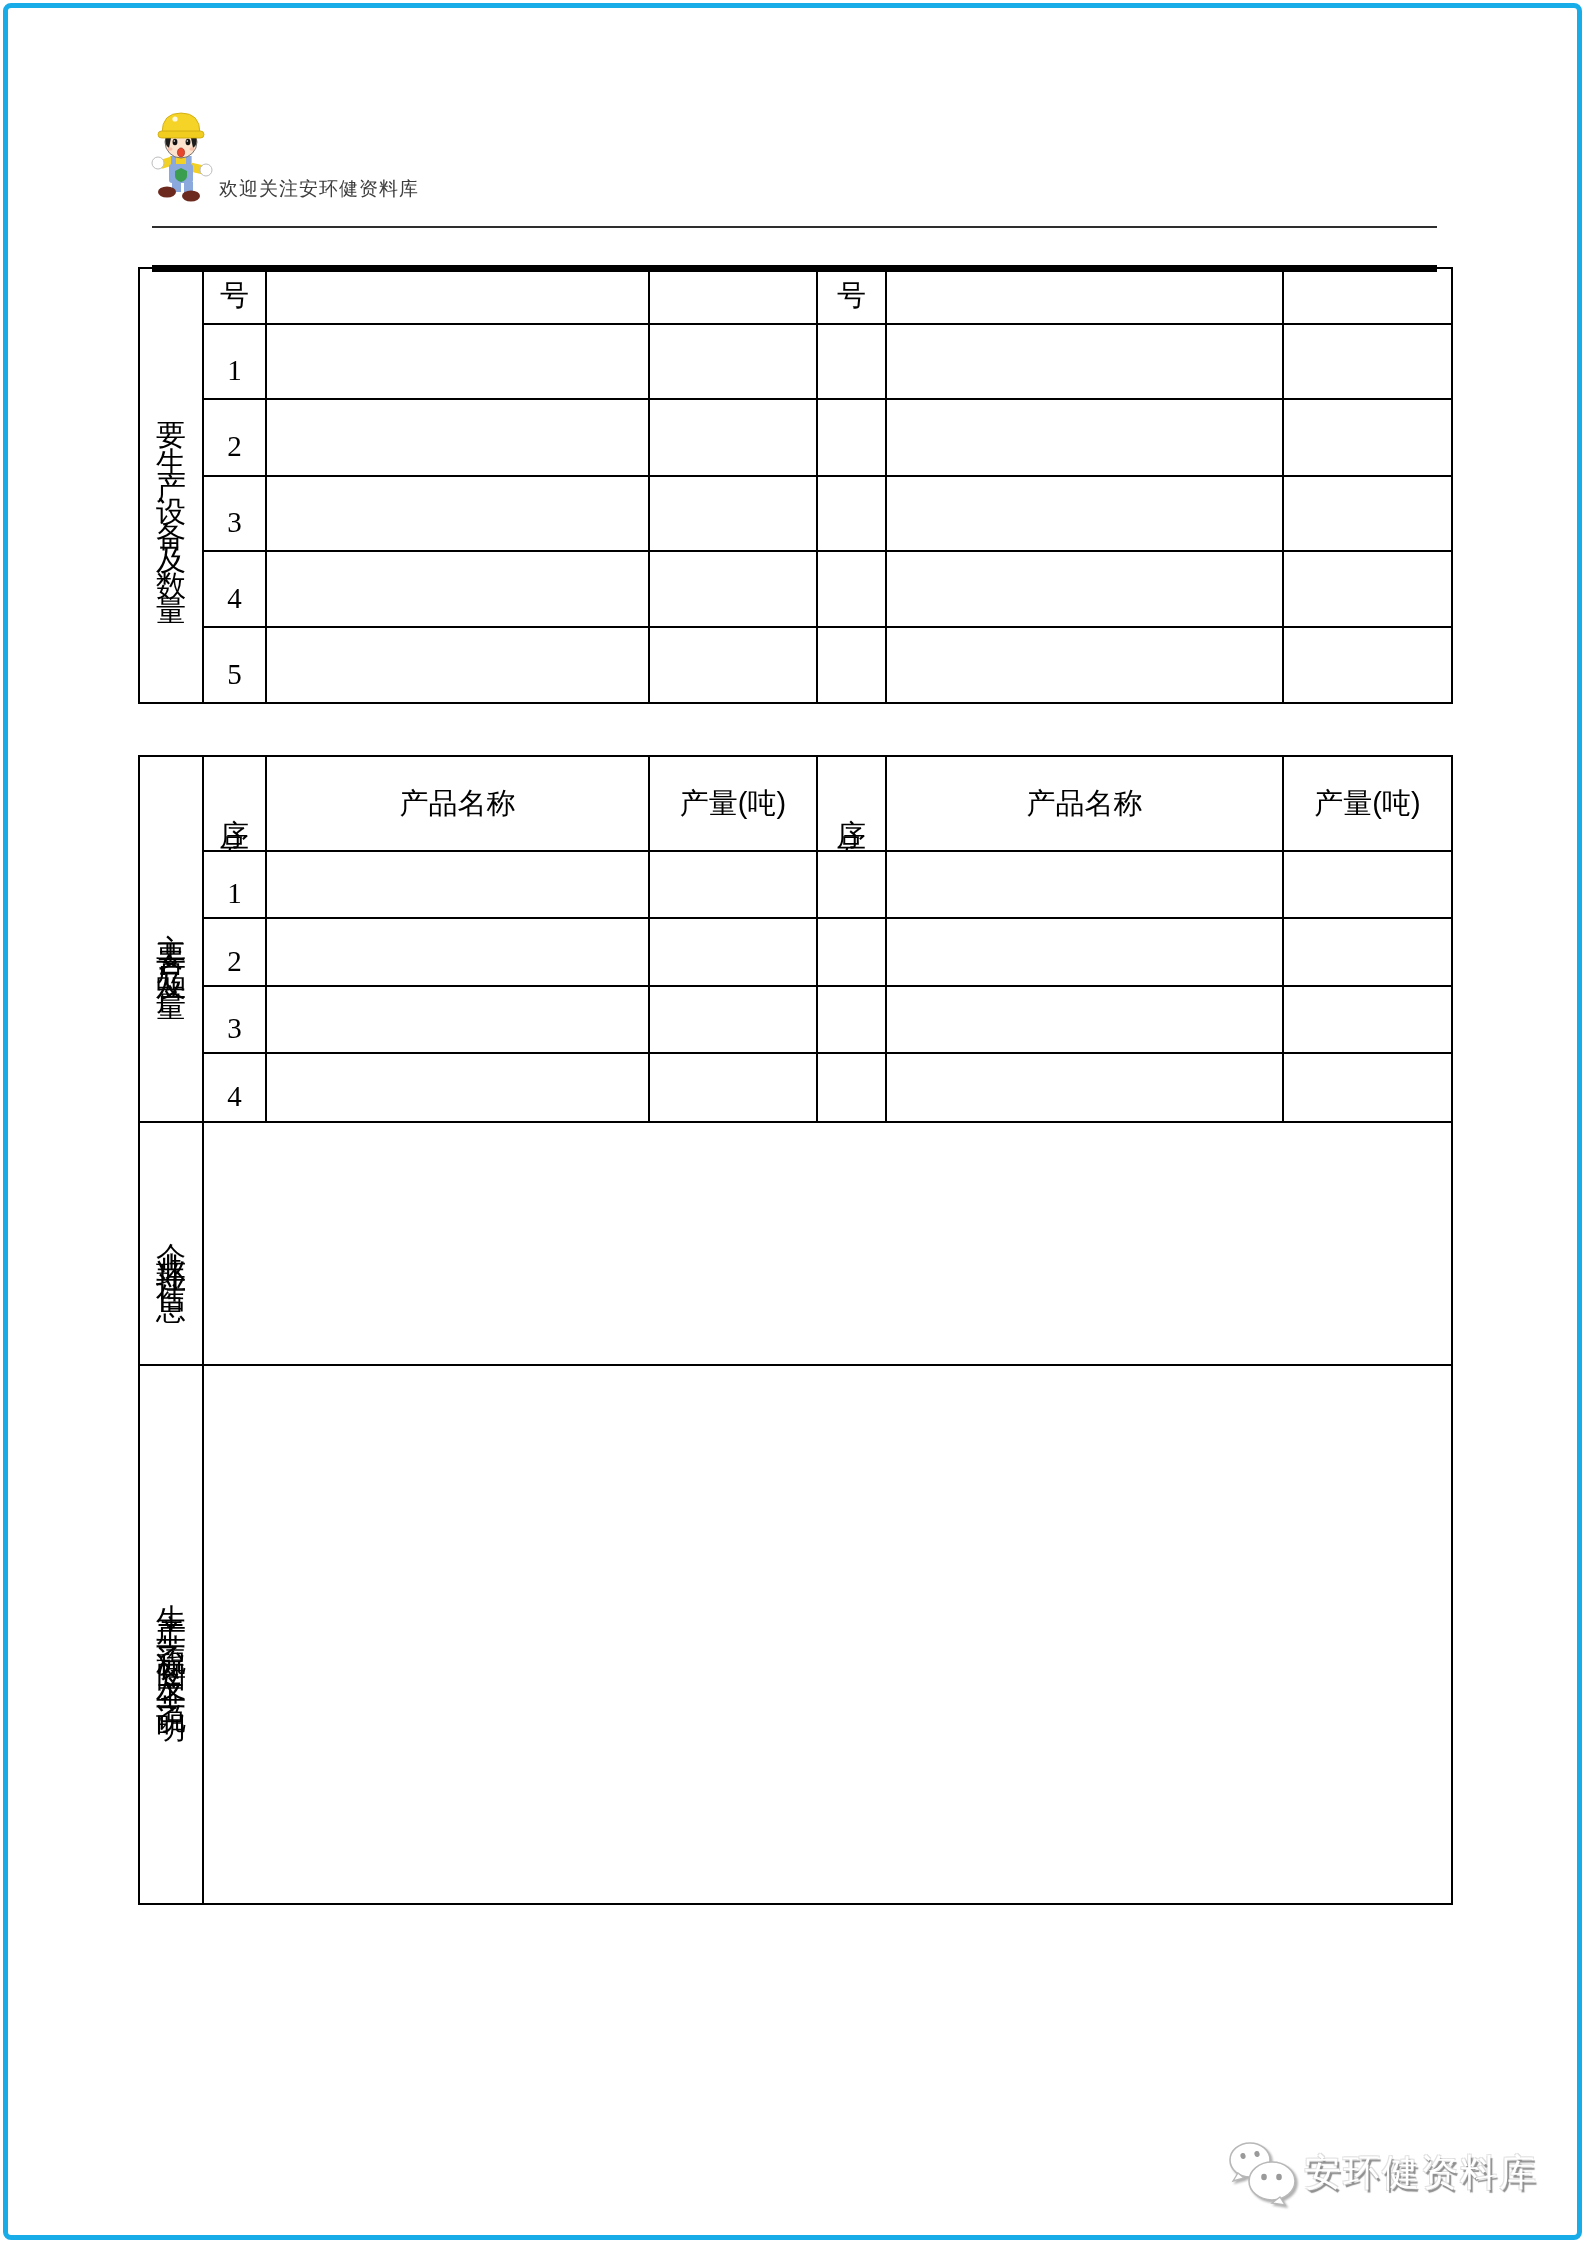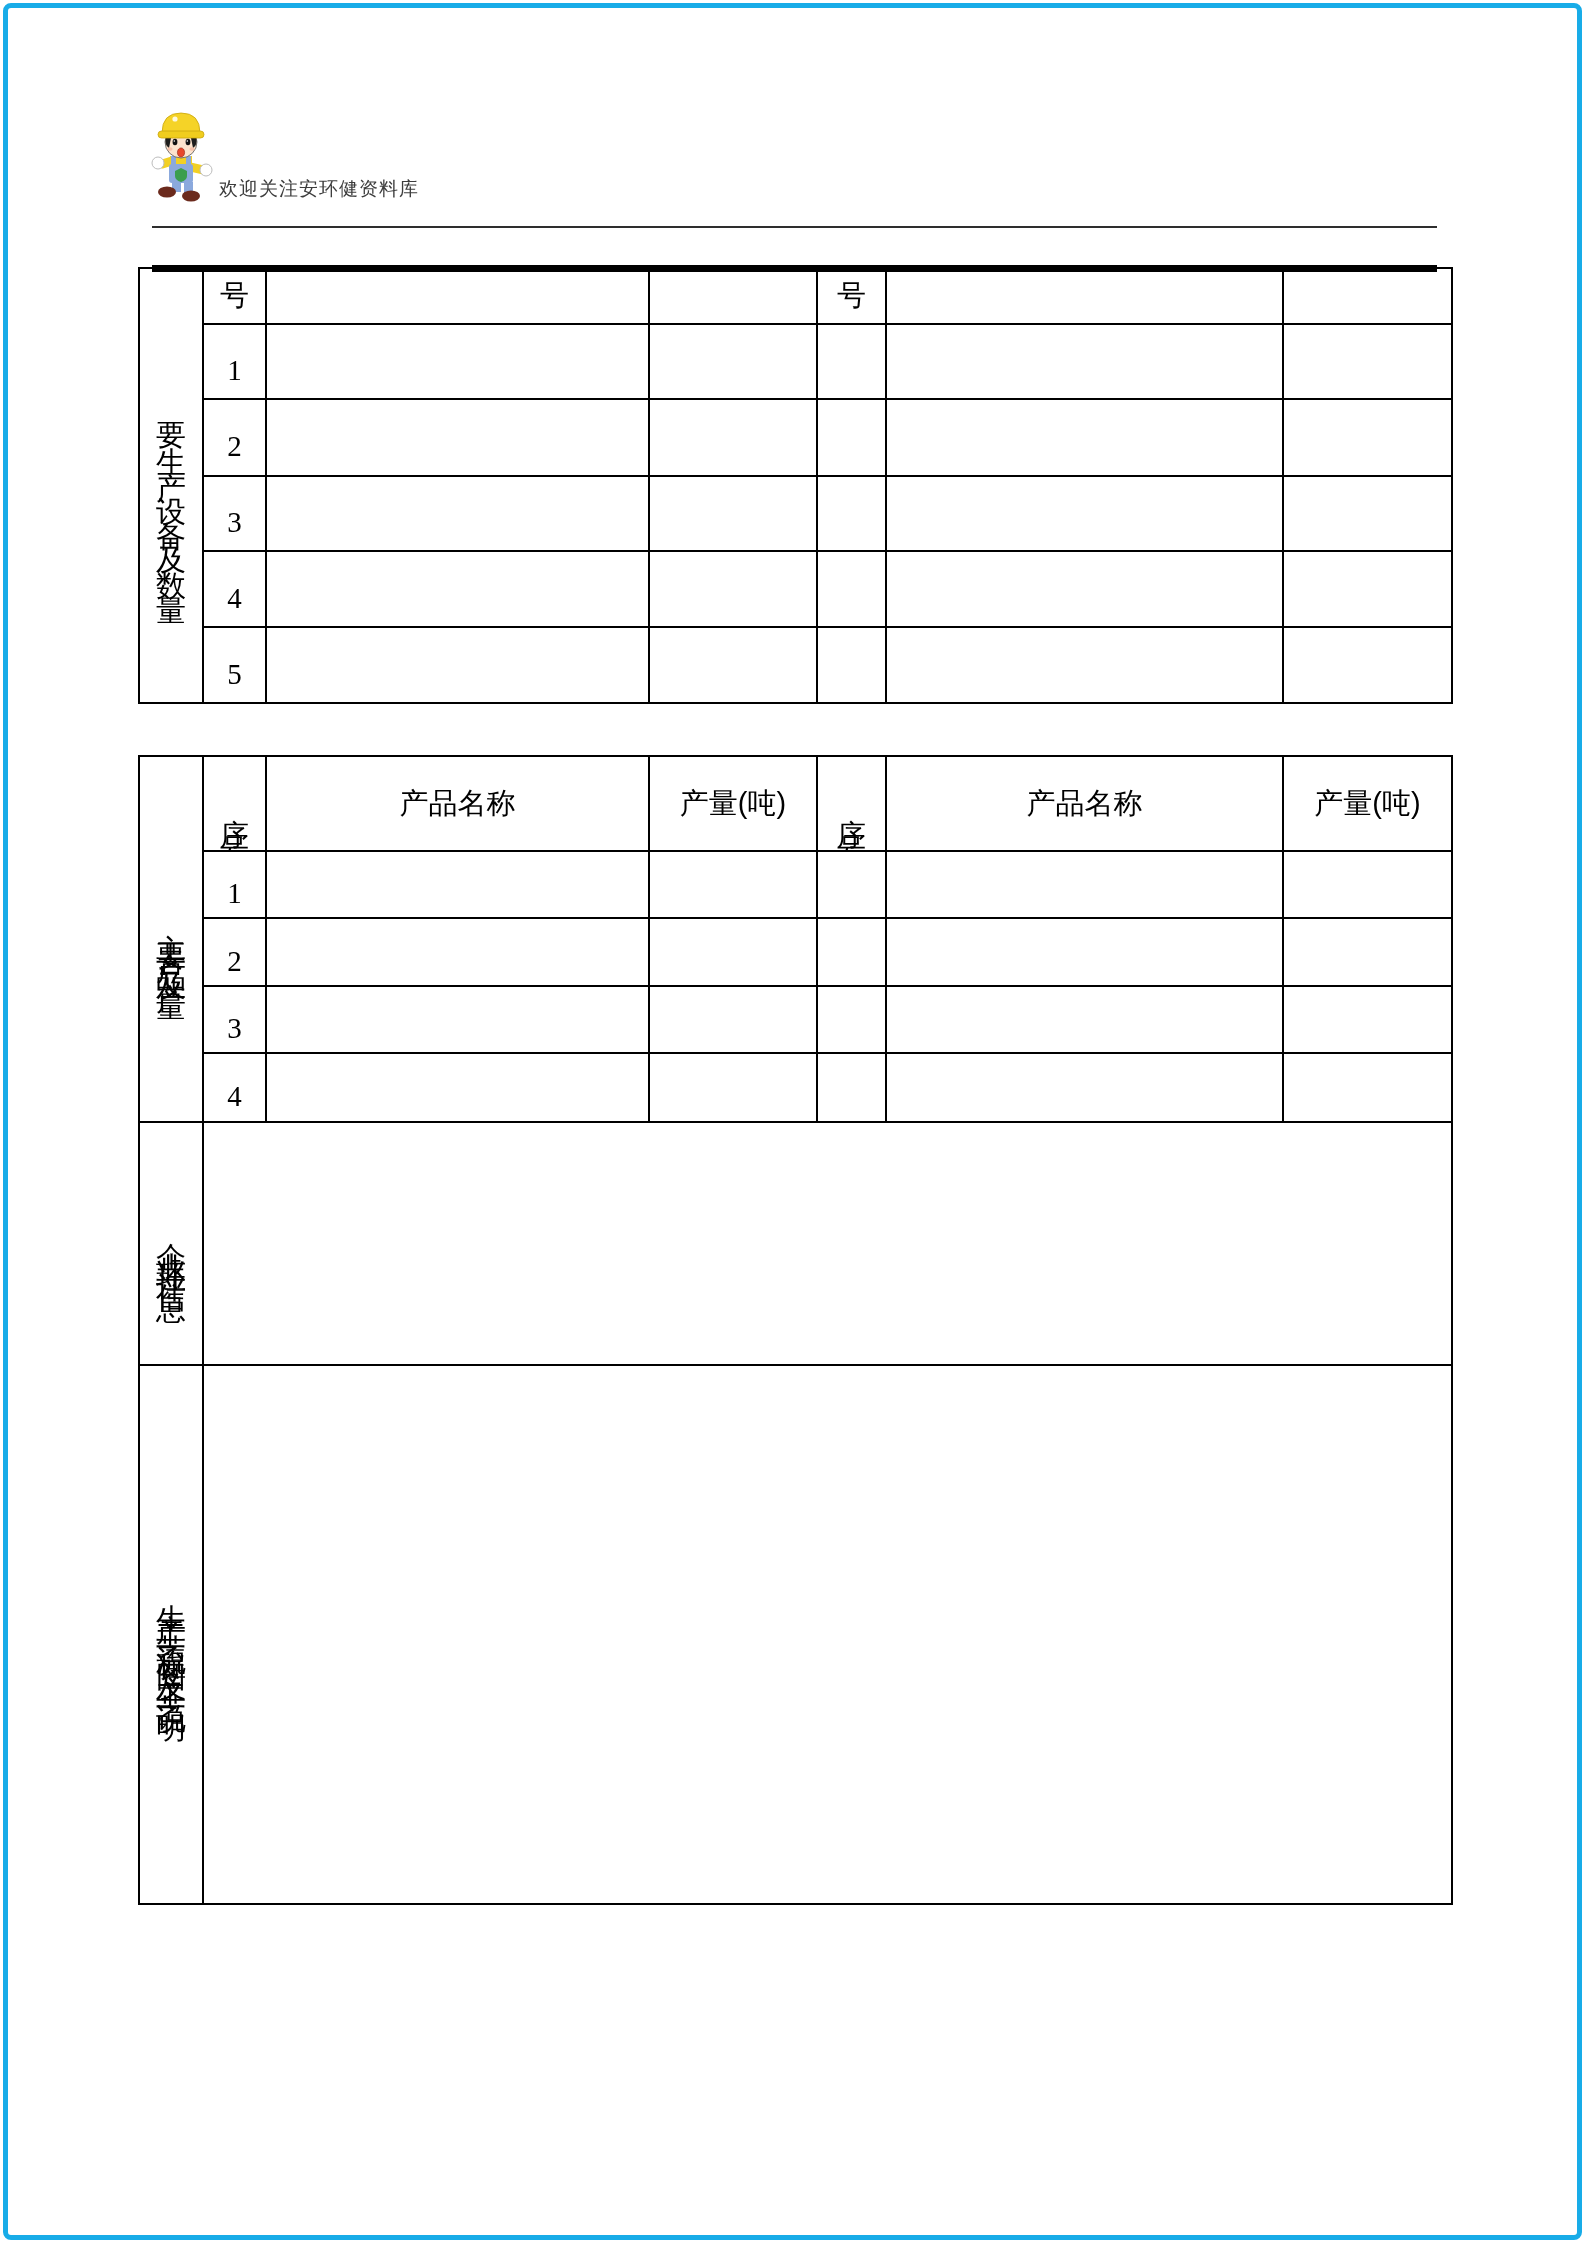--- a/index.html
+++ b/index.html
@@ -181,14 +181,27 @@
       <span class="vlabel ls10">企业环评信息</span>
     </div>
     <div class="cell bigcell no-br"></div>
 
     <div class="cell labelcell no-bb">
       <span class="vlabel ls10">生产工艺流程图及工艺说明</span>
     </div>
     <div class="cell bigcell no-br no-bb"></div>
   </div>
 
+  <div class="wm">
+    <svg class="wm-icon" viewBox="0 0 70 66">
+      <ellipse cx="22" cy="20" rx="20" ry="17" fill="#fff" stroke="#b8b8b8" stroke-width="1.6"></ellipse>
+      <path d="M10 33 l-5 8 l11 -3 z" fill="#fff" stroke="#b8b8b8" stroke-width="1.4"></path>
+      <ellipse cx="15" cy="16" rx="2.6" ry="3" fill="#9a9a9a" transform="rotate(-12 15 16)"></ellipse>
+      <ellipse cx="29" cy="14" rx="2.6" ry="3" fill="#9a9a9a" transform="rotate(-12 29 14)"></ellipse>
+      <ellipse cx="44" cy="41" rx="23" ry="19" fill="#fff" stroke="#b8b8b8" stroke-width="1.6"></ellipse>
+      <path d="M52 57 l5 8 l-13 -2 z" fill="#fff" stroke="#b8b8b8" stroke-width="1.4"></path>
+      <ellipse cx="36" cy="37" rx="2.8" ry="3.2" fill="#9a9a9a"></ellipse>
+      <ellipse cx="51" cy="37" rx="2.8" ry="3.2" fill="#9a9a9a"></ellipse>
+    </svg>
+    <span class="wm-text">安环健资料库</span>
+  </div>
 
 </div>
 
 </body></html>

